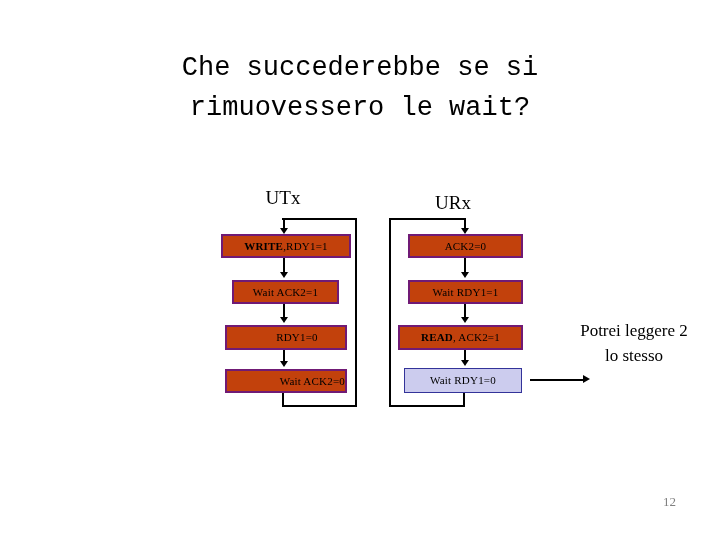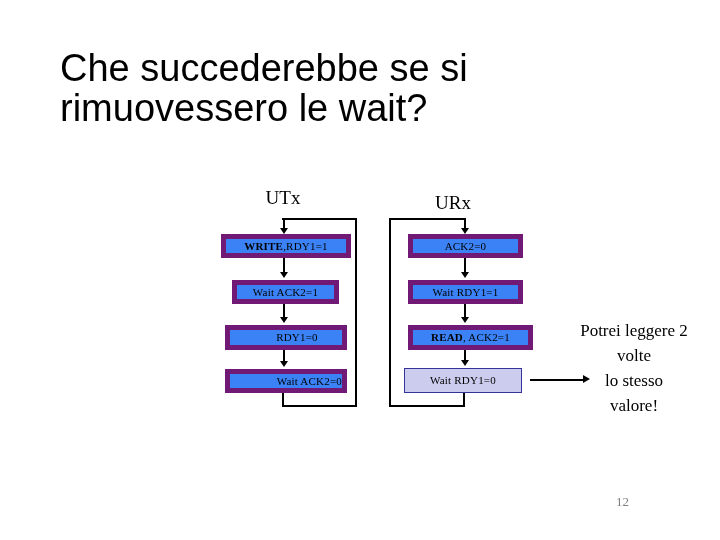--- a/index.html
+++ b/index.html
@@ -15,23 +15,24 @@
     font-family: "Liberation Serif", "DejaVu Serif", serif;
     color: #000000;
   }
 
   
   #slide-title {
     position: absolute;
     left: 60px;
     top: 48px;
     width: 600px;
-    font-size: 38px;
+    text-align: center;
+    font-size: 27px;
     line-height: 40px;
-    font-family: Liberation Sans, sans-serif;
+    font-family: Liberation Mono, monospace;
     color: #000000;
   }
 
   
   #diagram {
     position: absolute;
     left: 8px;
     top: 0;
     width: 720px;
     height: 468px;
@@ -45,22 +46,22 @@
     white-space: nowrap;
     color: #000000;
   }
   #header-utx { left: 215px; top: 187px; width: 120px; }
   #header-urx { left: 385px; top: 192px; width: 120px; }
 
   
   .pbox {
     position: absolute;
     box-sizing: border-box;
-    border: 5px solid #701a75;
-    background: #3b82f6;
+    border: 2px solid #701a75;
+    background: #c2410c;
     font-size: 11px;
     line-height: 11px;
     display: flex;
     align-items: center;
     justify-content: center;
     white-space: nowrap;
     letter-spacing: 0.2px;
     color: #000000;
   }
   .pbox.highlight {
@@ -112,21 +113,21 @@
     line-height: 25px;
     color: #000000;
   }
 
   
   #page-number {
     position: absolute;
     left: 616px;
     top: 494px;
     width: 60px;
-    text-align: left;
+    text-align: right;
     font-size: 13px;
     color: #808080;
   }
 </style>
 </head>
 <body>
 
 <div id="slide-title">
   <div>Che succederebbe se si</div>
   <div>rimuovessero le wait?</div>
@@ -171,21 +172,21 @@
   <div class="loopline" style="left:274px; top:218px; width:75px; height:2px;"></div>
 
   <div class="pbox" style="left:400px; top:234px; width:115px; height:24px;">
     <span>ACK2=0</span>
   </div>
 
   <div class="pbox" style="left:400px; top:280px; width:115px; height:24px;">
     <span>Wait RDY1=1</span>
   </div>
 
-  <div class="pbox" style="left:390px; top:325px; width:125px; height:25px;margin-left:10px;">
+  <div class="pbox" style="left:390px; top:325px; width:125px; height:25px;">
     <span><b>READ</b><span>, ACK2=1</span></span>
   </div>
 
   <div class="pbox highlight" style="left:396px; top:368px; width:118px; height:25px;">
     <span>Wait RDY1=0</span>
   </div>
 
   <div class="vline" style="left:456px; top:218px; height:12px;"></div>
   <div class="arrowhead-down" style="left:453px; top:228px;"></div>
 
@@ -203,18 +204,16 @@
   <div class="loopline" style="left:381px; top:218px; width:2px; height:189px;"></div>
   <div class="loopline" style="left:381px; top:218px; width:76px; height:2px;"></div>
 
   <div class="hline" style="left:522px; top:379px; width:55px;"></div>
   <div class="arrowhead-right" style="left:575px; top:375px;"></div>
 
 </div>
 
 <div id="annotation">
   <div>Potrei leggere 2</div>
-  <div>volte</div>
   <div>lo stesso</div>
-  <div>valore!</div>
 </div>
 
 <div id="page-number">12</div>
 
 </body></html>

